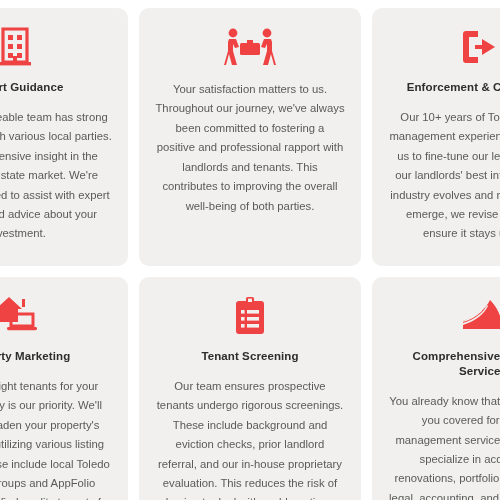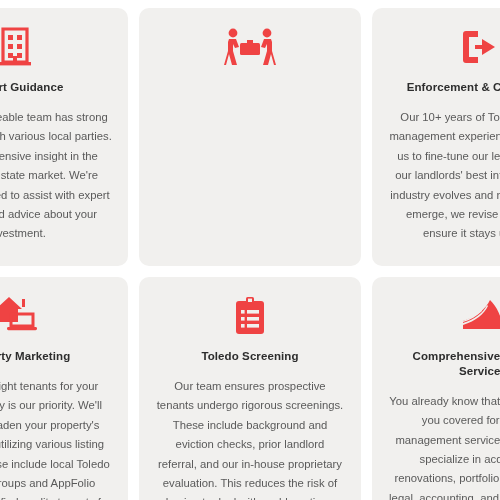--- a/index.html
+++ b/index.html
@@ -87,20 +87,21 @@
     <div class="card-icon">
       <svg width="52" height="40" viewBox="0 0 52 40" fill="#ef4343">
         <circle cx="9" cy="6" r="4.4"></circle>
         <path d="M5 12h7l3 8-4 1-2-4v7l4 14h-5l-3-11-3 11H0l4-14v-9z"></path>
         <circle cx="43" cy="6" r="4.4"></circle>
         <path d="M47 12h-7l-3 8 4 1 2-4v7l-4 14h5l3-11 3 11h2l-4-14v-9z"></path>
         <rect x="16" y="16" width="20" height="12" rx="1.5"></rect>
         <rect x="23" y="13" width="6" height="4"></rect>
       </svg>
     </div>
+    <div class="card-body">Your satisfaction matters to us. Throughout our journey, we've always been committed to fostering a positive and professional rapport with landlords and tenants. This contributes to improving the overall well-being of both parties.</div>
   </div>
 
   <div class="card">
     <div class="card-icon">
       <svg width="42" height="34" viewBox="0 0 42 34" fill="#ef4343">
         <path d="M16 1H4a3 3 0 0 0-3 3v26a3 3 0 0 0 3 3h12v-6H7V7h9z"></path>
         <path d="M20 9v6h-7v4h7v6l13-8z"></path>
       </svg>
     </div>
     <div class="card-title">Enforcement &amp; Compliance</div>
@@ -128,21 +129,21 @@
         <rect x="11" y="0" width="8" height="7" rx="1.6"></rect>
         <rect x="13" y="1.6" width="4" height="3.4" fill="#f1f0ee"></rect>
         <rect x="6" y="13" width="3.6" height="3.6" fill="#f1f0ee"></rect>
         <rect x="12" y="13" width="12" height="3.6" fill="#f1f0ee"></rect>
         <rect x="6" y="20" width="3.6" height="3.6" fill="#f1f0ee"></rect>
         <rect x="12" y="20" width="12" height="3.6" fill="#f1f0ee"></rect>
         <rect x="6" y="27" width="3.6" height="3.6" fill="#f1f0ee"></rect>
         <rect x="12" y="27" width="12" height="3.6" fill="#f1f0ee"></rect>
       </svg>
     </div>
-    <div class="card-title">Toledo Screening</div>
+    <div class="card-title">Tenant Screening</div>
     <div class="card-body">Our team ensures prospective tenants undergo rigorous screenings. These include background and eviction checks, prior landlord referral, and our in-house proprietary evaluation. This reduces the risk of having to deal with problematic or delinquent tenants long-term.</div>
   </div>
 
   <div class="card">
     <div class="card-icon">
       <svg width="42" height="34" viewBox="0 0 42 34" fill="#ef4343">
         <path d="M28 1C24 10 14 18 1 22v8h40C40 18 35 8 28 1z"></path>
         <path d="M20 12C15 17 8 21 1 23v-1c8-3 14-7 19-12z" fill="#f1f0ee"></path>
         <path d="M26 7c-4 8-12 15-25 19v-2C13 20 21 14 25 6z" fill="#f1f0ee"></path>
       </svg>

